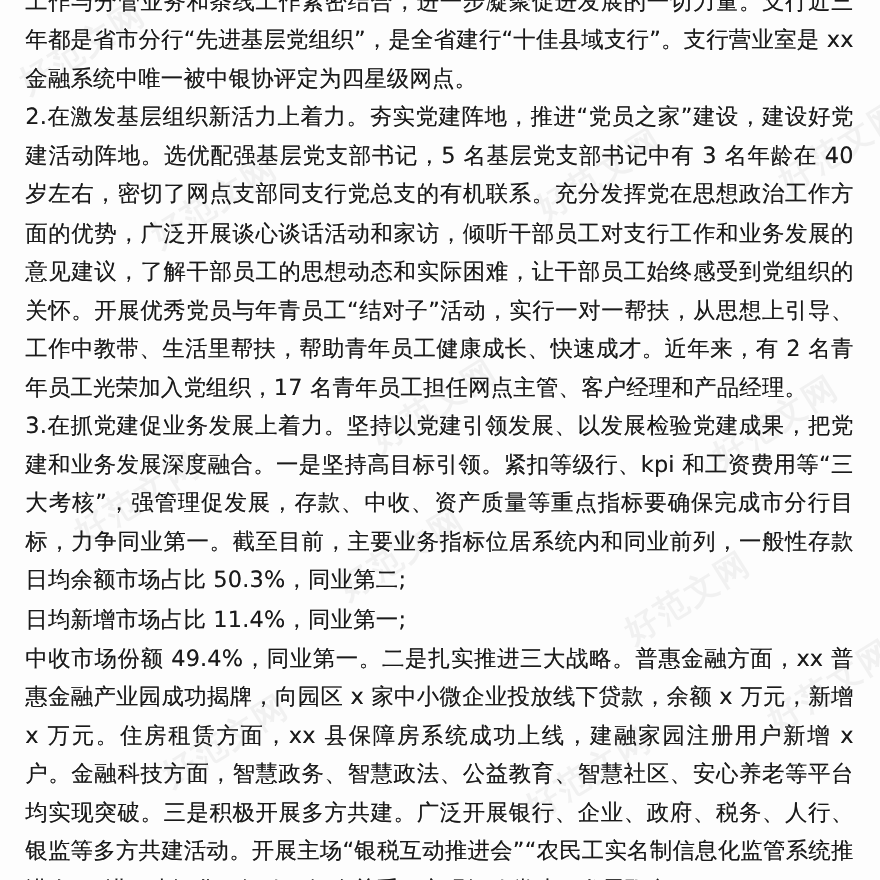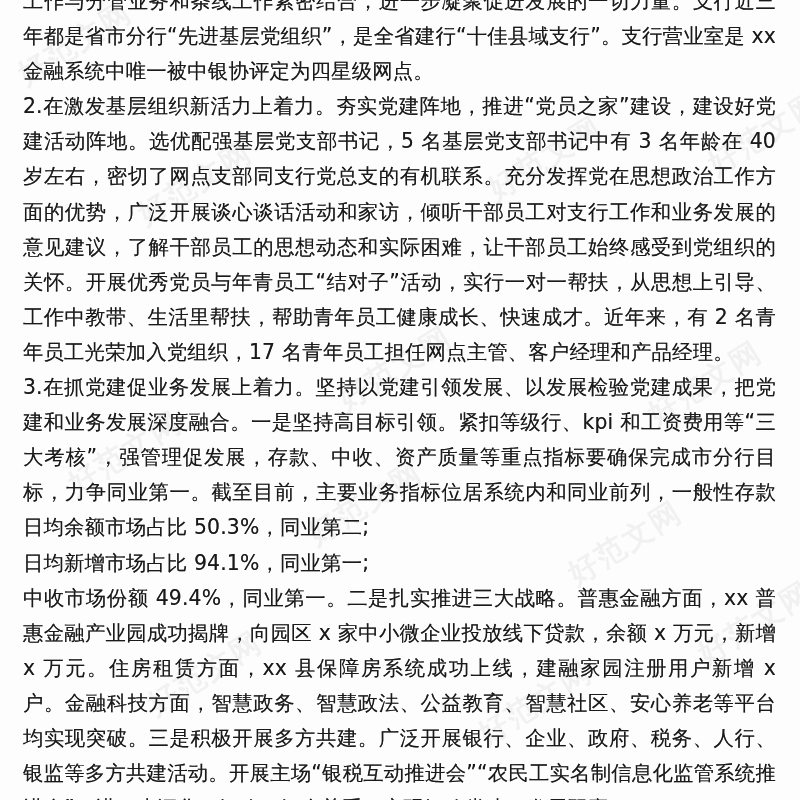--- a/index.html
+++ b/index.html
@@ -90,18 +90,18 @@
     <div class="wm" style="left:140px; top:690px;">好范文网</div>
     <div class="wm" style="left:470px; top:720px;">好范文网</div>
     <div class="wm" style="left:10px;  top:60px;">好范文网</div>
     <div class="wm" style="left:690px; top:640px;">好范文网</div>
   </div>
 
   <div class="doc">
     <p class="para">工作与分管业务和条线工作紧密结合，进一步凝聚促进发展的一切力量。支行近三年都是省市分行“先进基层党组织”，是全省建行“十佳县域支行”。支行营业室是 xx 金融系统中唯一被中银协评定为四星级网点。</p>
     <p class="para">2.在激发基层组织新活力上着力。夯实党建阵地，推进“党员之家”建设，建设好党建活动阵地。选优配强基层党支部书记，5 名基层党支部书记中有 3 名年龄在 40 岁左右，密切了网点支部同支行党总支的有机联系。充分发挥党在思想政治工作方面的优势，广泛开展谈心谈话活动和家访，倾听干部员工对支行工作和业务发展的意见建议，了解干部员工的思想动态和实际困难，让干部员工始终感受到党组织的关怀。开展优秀党员与年青员工“结对子”活动，实行一对一帮扶，从思想上引导、工作中教带、生活里帮扶，帮助青年员工健康成长、快速成才。近年来，有 2 名青年员工光荣加入党组织，17 名青年员工担任网点主管、客户经理和产品经理。</p>
     <p class="para">3.在抓党建促业务发展上着力。坚持以党建引领发展、以发展检验党建成果，把党建和业务发展深度融合。一是坚持高目标引领。紧扣等级行、kpi 和工资费用等“三大考核”，强管理促发展，存款、中收、资产质量等重点指标要确保完成市分行目标，力争同业第一。截至目前，主要业务指标位居系统内和同业前列，一般性存款日均余额市场占比 50.3%，同业第二;</p>
-    <p class="para">日均新增市场占比 94.1%，同业第一;</p>
+    <p class="para">日均新增市场占比 11.4%，同业第一;</p>
     <p class="para">中收市场份额 49.4%，同业第一。二是扎实推进三大战略。普惠金融方面，xx 普惠金融产业园成功揭牌，向园区 x 家中小微企业投放线下贷款，余额 x 万元，新增 x 万元。住房租赁方面，xx 县保障房系统成功上线，建融家园注册用户新增 x 户。金融科技方面，智慧政务、智慧政法、公益教育、智慧社区、安心养老等平台均实现突破。三是积极开展多方共建。广泛开展银行、企业、政府、税务、人行、银监等多方共建活动。开展主场“银税互动推进会”“农民工实名制信息化监管系统推进会”，进一步深化了银政、银企关系，实现银政党建、发展双赢。</p>
 
   </div>
 
 </div>
 
 </body></html>

